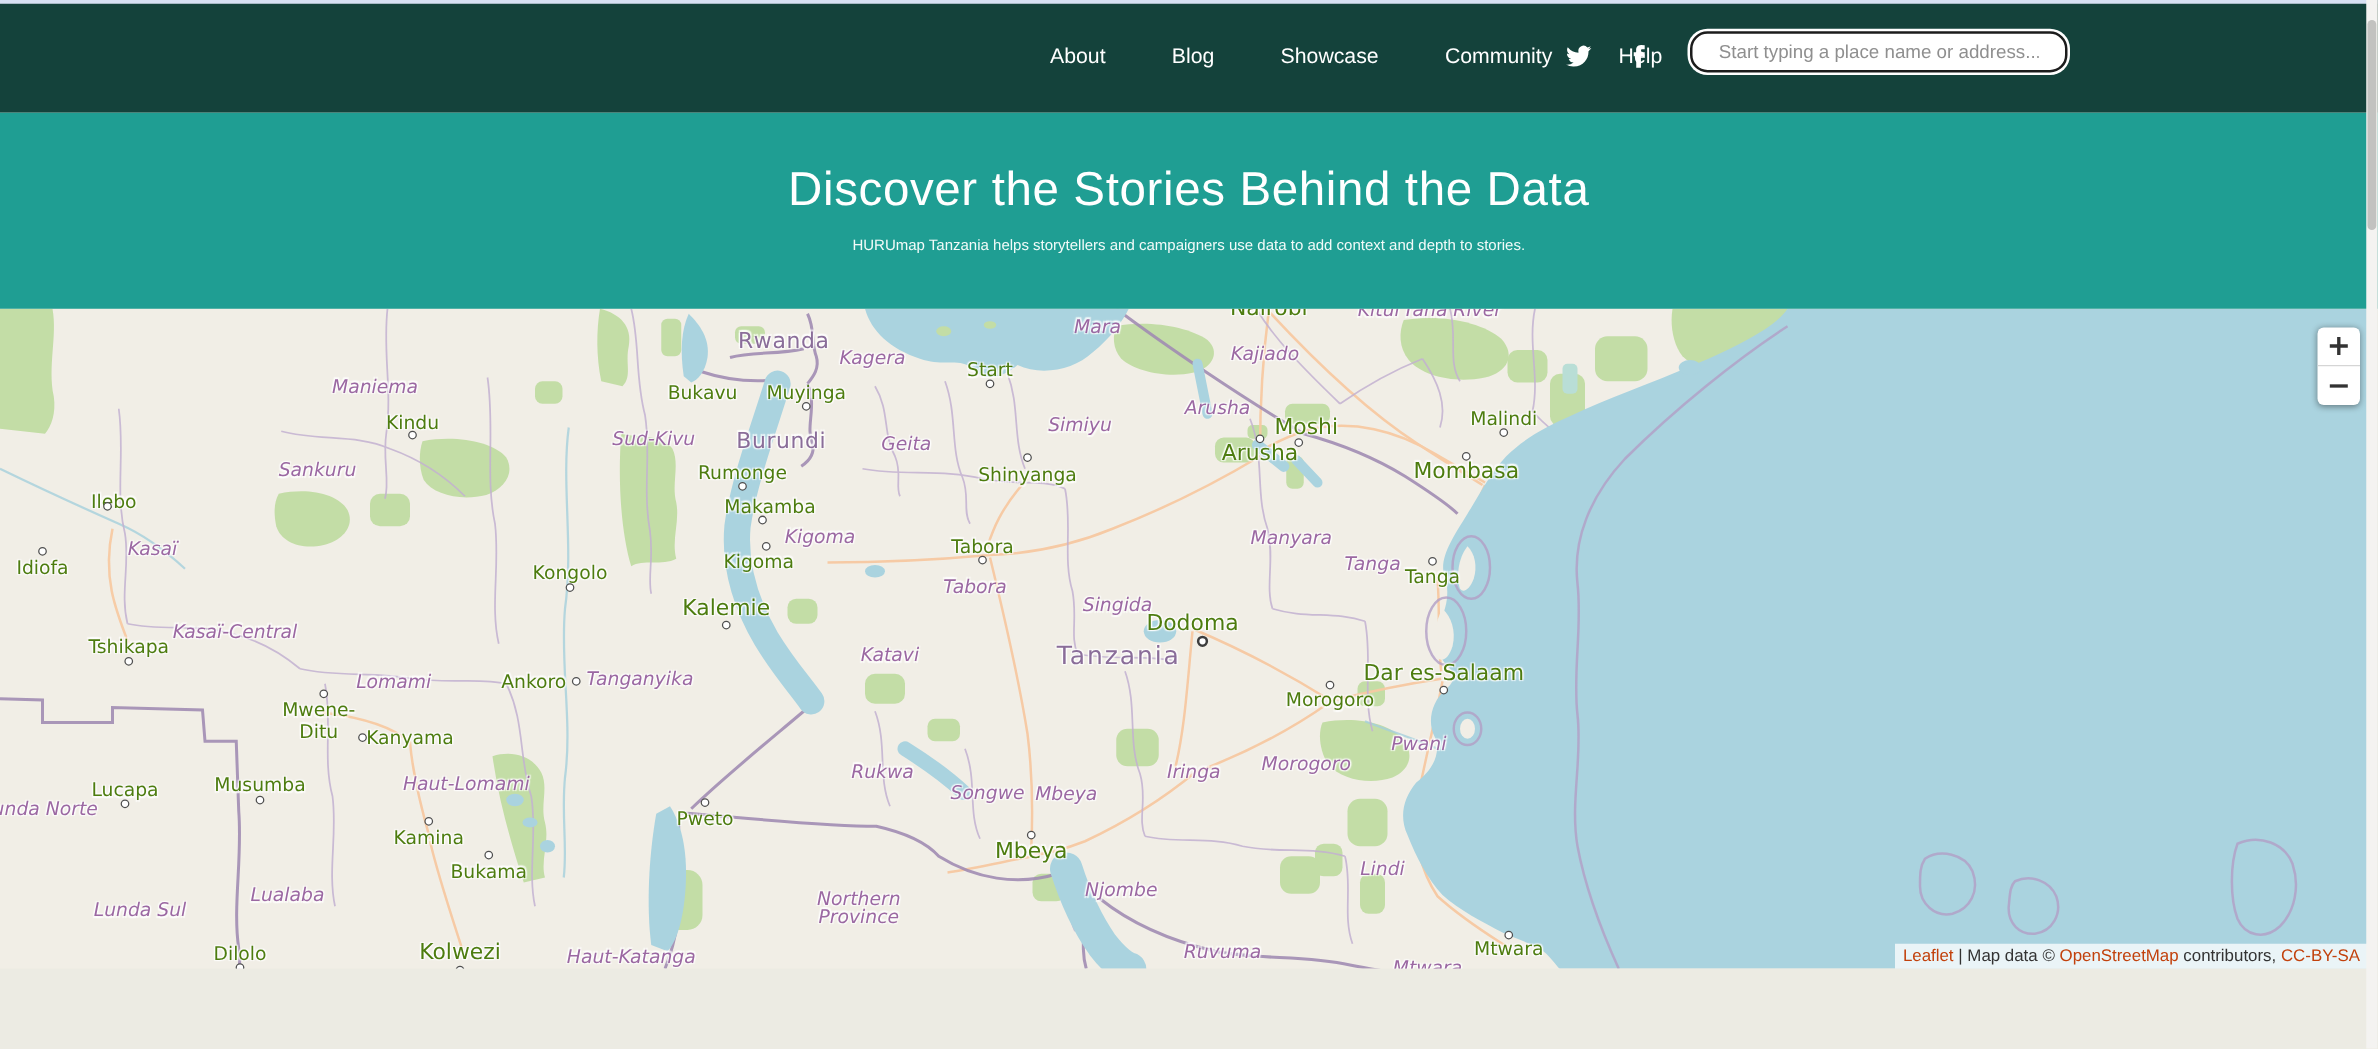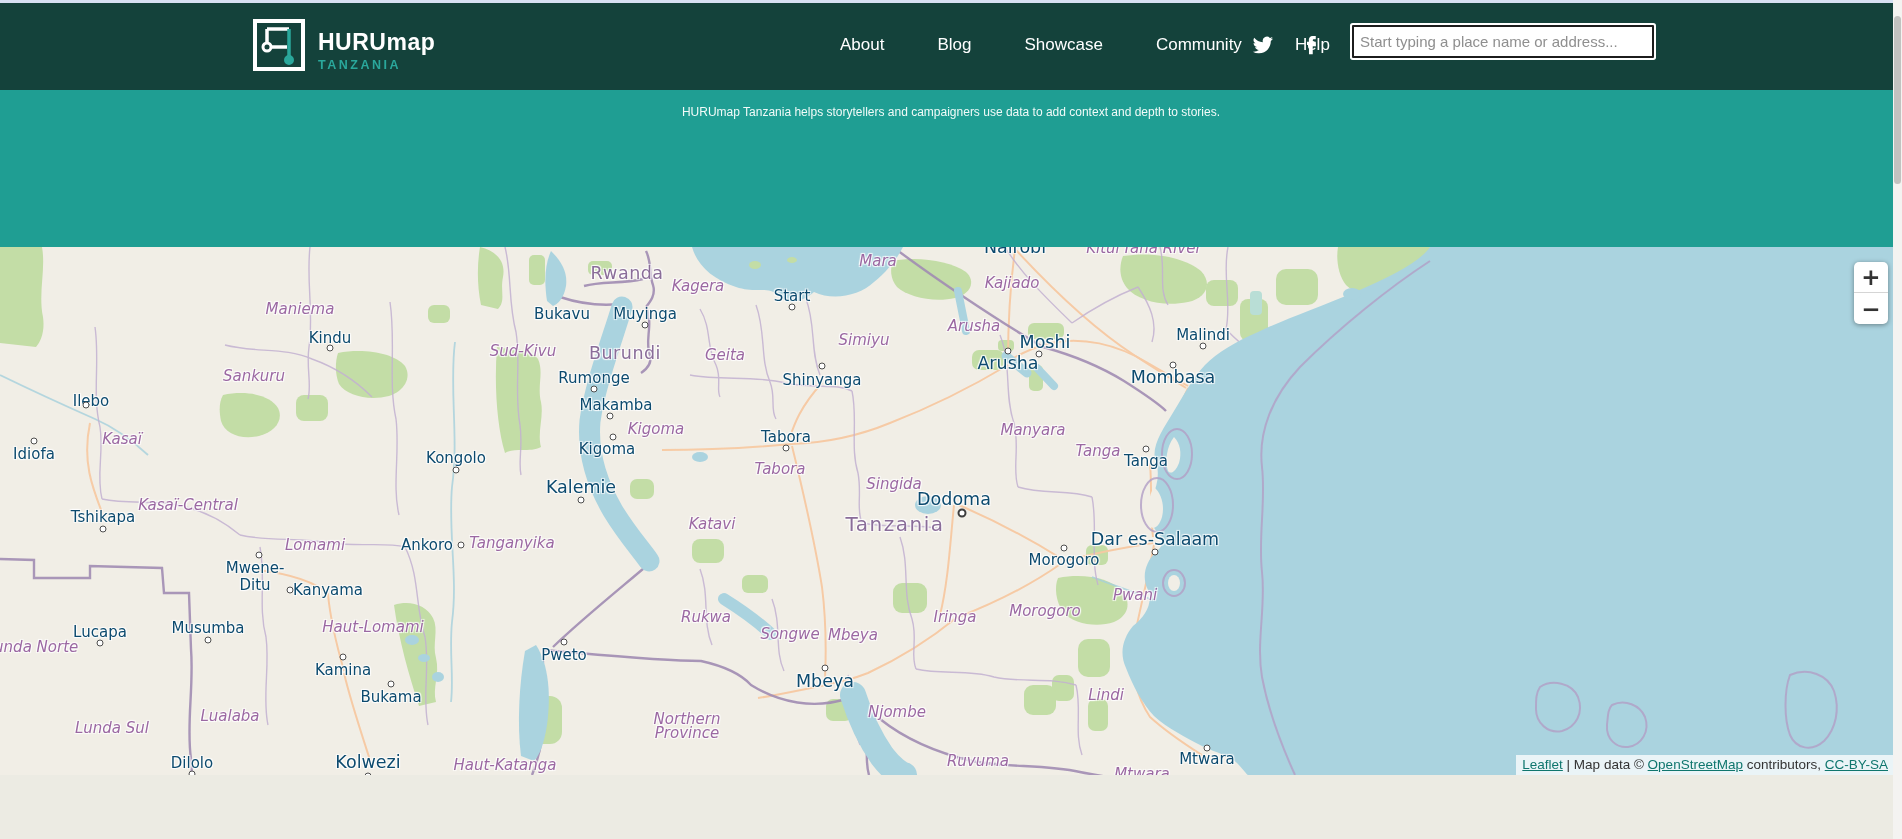--- a/index.html
+++ b/index.html
@@ -13,76 +13,61 @@
   .logo-wrap { position:absolute; left:253px; top:19px; display:flex; align-items:flex-start; cursor:pointer; }
   .logo-icon { width:52px; height:52px; }
   .logo-text { margin-left:13px; padding-top:12px; }
   .logo-title { color:#ffffff; font-size:23px; font-weight:bold; letter-spacing:.5px; line-height:1; }
   .logo-sub { color:#2aa79b; font-size:12.5px; font-weight:bold; letter-spacing:2.5px; margin-top:4px; }
   .nav { position:absolute; top:0; height:90px; left:840px; display:flex; align-items:center; gap:53px; }
   .nav a { color:#ffffff; text-decoration:none; font-size:17px; cursor:pointer; white-space:nowrap; }
   .social { position:absolute; top:0; height:90px; left:1252px; display:flex; align-items:center; gap:26px; }
   .social .sicon { width:22px; height:22px; display:inline-block; cursor:pointer; }
   .search-wrap { position:absolute; left:1352px; top:25px; }
-  .search-input { width:302px; height:33px; background:#ffffff; border:2px solid #1c1c1c; box-shadow:0 0 0 2px #ffffff; border-radius:1px; font-size:15px; padding:0 6px; color:#000000; font-family:"Liberation Sans", sans-serif; }
+  .search-input { width:302px; height:33px; background:#ffffff; border:2px solid #1c1c1c; box-shadow:0 0 0 2px #ffffff; border-radius:14px; font-size:15px; padding:0 21px; color:#000000; font-family:"Liberation Sans", sans-serif; }
   .search-input::placeholder { color:#8f8f8f; }
 
   
   .hero { position:absolute; top:90px; left:0; width:1902px; height:157px; background:#1f9e93; text-align:center; z-index:10; }
   .hero-title { color:#ffffff; font-size:38px; font-weight:500; letter-spacing:.5px; padding-top:41px; }
   .hero-sub { color:#f2fbf9; font-size:12px; margin-top:15px; }
 
   
   .map { position:absolute; top:247px; left:0; width:1902px; height:528px; background:#f1eee6; overflow:hidden; cursor:grab; }
   .map svg.base { position:absolute; top:0; left:0; }
   .map-label { position:absolute; transform:translate(-50%,-50%); white-space:nowrap; font-family:"DejaVu Sans", sans-serif;
     text-shadow:-1px -1px 1px rgba(255,255,255,.85), 1px -1px 1px rgba(255,255,255,.85), -1px 1px 1px rgba(255,255,255,.85), 1px 1px 1px rgba(255,255,255,.85); pointer-events:none; }
-  .lbl-city { color:#0c4a6e; font-size:15px; }
+  .lbl-city { color:#4d7c0f; font-size:15px; }
   .lbl-city-lg { font-size:17.5px; }
   .lbl-region { color:#9b68a2; font-size:15px; font-style:italic; }
   .lbl-country { color:#8a6d99; font-size:17.5px; font-weight:400; letter-spacing:.5px; }
   .lbl-country-lg { font-size:20px; letter-spacing:1.5px; }
   .map-dot { position:absolute; width:7px; height:7px; border:1.5px solid #4f4f4f; border-radius:50%; background:#fff; transform:translate(-50%,-50%); pointer-events:none; }
   .dot-capital { width:9px; height:9px; border:2px solid #3d3d3d; }
 
   .zoom-ctl { position:absolute; top:15px; right:14px; width:34px; background:#ffffff; border-radius:5px; box-shadow:0 1px 5px rgba(0,0,0,.4); overflow:hidden; z-index:30; }
   .zoom-btn { width:34px; height:31px; display:flex; align-items:center; justify-content:center; font-size:23px; font-weight:bold; color:#333; cursor:pointer; font-family:"DejaVu Sans", sans-serif; }
   .zoom-btn.zin { border-bottom:1px solid #d5d5d5; }
 
   .attribution { position:absolute; right:8px; bottom:0; background:rgba(255,255,255,.75); padding:2px 6px 3px 6px; font-size:13.5px; color:#333; z-index:30; font-family:"Liberation Sans", sans-serif; }
-  .attribution a { color:#0f766e; text-decoration:underline; cursor:pointer; }
+  .attribution a { color:#c2410c; cursor:pointer; }
 
   
   .footer { position:absolute; top:775px; left:0; width:1902px; height:64px; background:#ecebe3; }
 
   
   .scrollbar { position:absolute; top:0; right:0; width:9px; height:839px; background:#f4f3f1; z-index:70; }
   .scrollbar .thumb { position:absolute; top:16px; left:1px; width:7px; height:168px; background:#c2c2c0; border-radius:4px; cursor:pointer; }
 </style>
 </head>
 <body>
 
 <div class="top-strip"></div>
 
 <div class="header">
-  <div class="logo-wrap">
-    <svg class="logo-icon" viewBox="0 0 52 52">
-      <rect x="2" y="2" width="48" height="48" fill="none" stroke="#ffffff" stroke-width="4"></rect>
-      <line x1="14" y1="10" x2="14" y2="24" stroke="#ffffff" stroke-width="3.5"></line>
-      <circle cx="14" cy="28" r="4" fill="none" stroke="#ffffff" stroke-width="3"></circle>
-      <line x1="18" y1="28" x2="34" y2="28" stroke="#ffffff" stroke-width="3.5"></line>
-      <line x1="14" y1="10" x2="36" y2="10" stroke="#ffffff" stroke-width="3.5"></line>
-      <line x1="36" y1="10" x2="36" y2="38" stroke="#2aa79b" stroke-width="3.5"></line>
-      <circle cx="36" cy="41" r="4" fill="#2aa79b" stroke="#2aa79b" stroke-width="2"></circle>
-    </svg>
-    <div class="logo-text">
-      <div class="logo-title">HURUmap</div>
-      <div class="logo-sub">TANZANIA</div>
-    </div>
-  </div>
   <nav class="nav">
       <a>About</a>
       <a>Blog</a>
       <a>Showcase</a>
       <a>Community</a>
       <a>Help</a>
     </nav>
   <div class="social">
     <span class="sicon">
       <svg viewBox="0 0 24 24" width="22" height="22">
@@ -94,20 +79,21 @@
           <path fill="#ffffff" d="M14 8.5V6.8c0-.8.5-1 .9-1h2.3V2.3L14 2.2c-3.5 0-4.3 2.6-4.3 4.3v2H7.6V12h2.2v10h4.1V12h3l.4-3.5H14z"></path>
         </svg>
     </span>
   </div>
   <div class="search-wrap">
     <input class="search-input" type="text" value="" placeholder="Start typing a place name or address..." style="">
   </div>
 </div>
 
 <div class="hero">
+  <div class="hero-title">Discover the Stories Behind the Data</div>
   <div class="hero-sub">HURUmap Tanzania helps storytellers and campaigners use data to add context and depth to stories.</div>
 </div>
 
 <div class="map">
   <svg class="base" width="1902" height="528" viewBox="0 0 1902 528">
     <rect x="0" y="0" width="1902" height="528" fill="#f1eee6"></rect>
 
     <g fill="#c3dda6">
       <path d="M0,0 L42,0 C46,22 38,46 43,70 C45,84 41,94 36,100 L0,96 Z"></path>
       <path d="M480,0 C496,4 506,14 503,30 C500,44 506,54 498,62 L481,58 C477,38 477,18 480,0 Z"></path>

